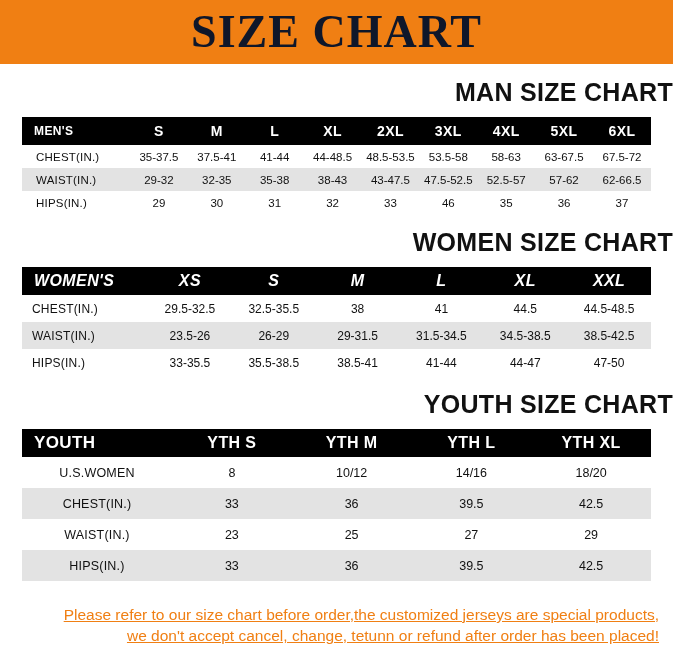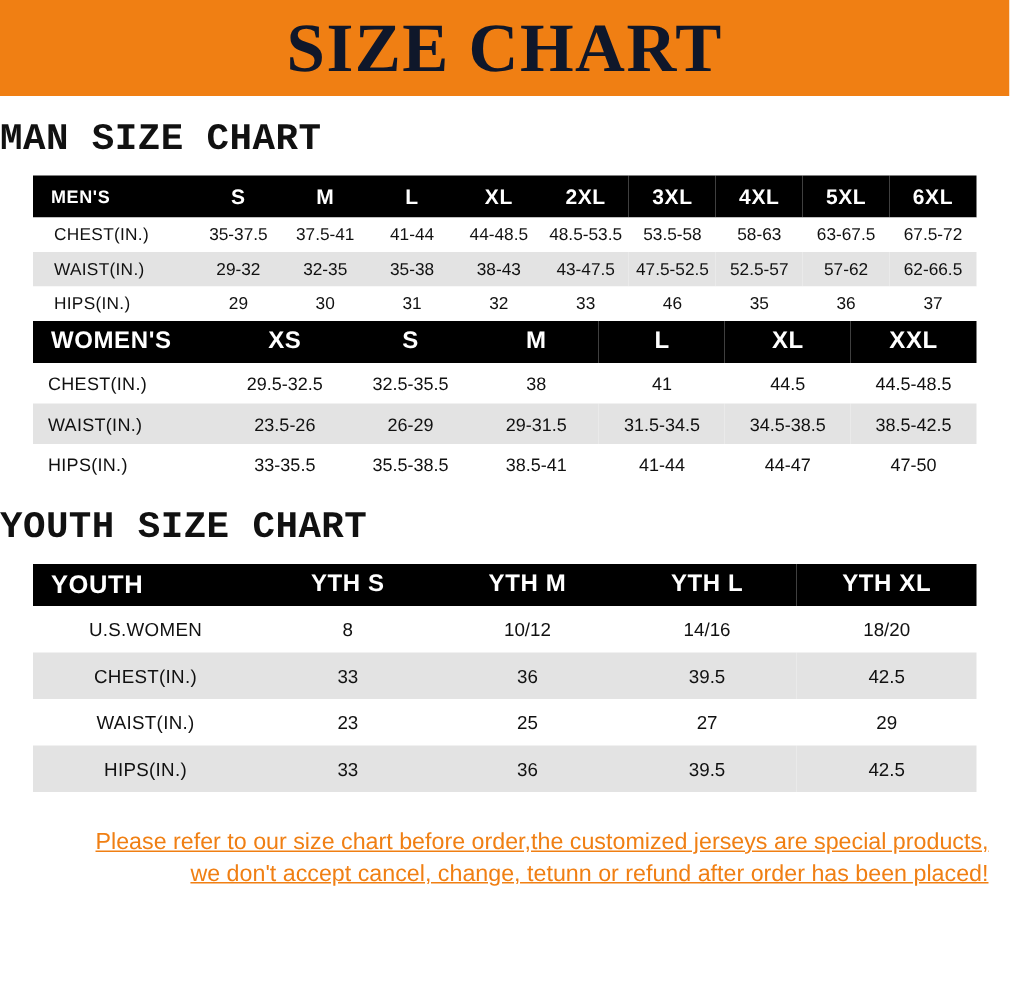--- a/index.html
+++ b/index.html
@@ -33,22 +33,22 @@
     font-family: "Liberation Serif", serif;
     font-weight: bold;
     font-size: 46px;
     letter-spacing: 1px;
     color: #0f172a;
     line-height: 1;
   }
 
   
   .section-title {
-    text-align: left;
-    font-family: Liberation Mono, monospace;
+    text-align: right;
+    font-family: Liberation Sans, sans-serif;
     font-weight: bold;
     font-size: 25px;
     color: #111111;
     margin: 14px 0 10px 0;
     letter-spacing: 0.3px;
   }
 
   
   .table-wrap {
     padding: 0 22px;
@@ -89,21 +89,21 @@
   .data-row td.lbl {
     text-align: left;
     padding-left: 14px;
     font-size: 11.5px;
     letter-spacing: 0.2px;
   }
   .row-white { background: #ffffff; }
   .row-grey  { background: #e3e3e3; }
 
   
-  .women .hdr-row td { font-size: 16px; }
+  .women .hdr-row td { font-size: 16px; font-style: italic; }
   .women .hdr-row td.lbl { font-size: 16px; }
   .women .data-row td { height: 27px; font-size: 12px; }
   .women .data-row td.lbl { font-size: 12px; padding-left: 10px; }
 
   .youth .hdr-row td { font-size: 16px; }
   .youth .hdr-row td.lbl { font-size: 17px; }
   .youth .data-row td { height: 31px; font-size: 12.5px; }
   .youth .data-row td.lbl { text-align: center; padding-left: 0; font-size: 12.5px; }
 
   
@@ -179,20 +179,21 @@
         <td>33</td>
         <td>46</td>
         <td>35</td>
         <td>36</td>
         <td>37</td>
       </tr>
     </tbody>
       </table>
   </div>
 
+  <div class="section-title">WOMEN SIZE CHART</div>
   <div class="table-wrap">
     <table class="women">
       <colgroup>
         <col style="width:126px">
         <col span="6">
       </colgroup>
       <tbody>
           <tr class="hdr-row">
         <td class="lbl">WOMEN'S</td>
         <td>XS</td>

